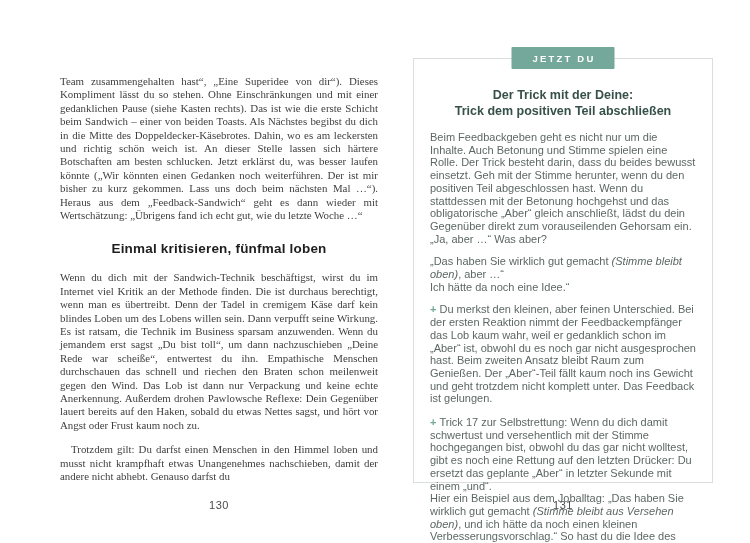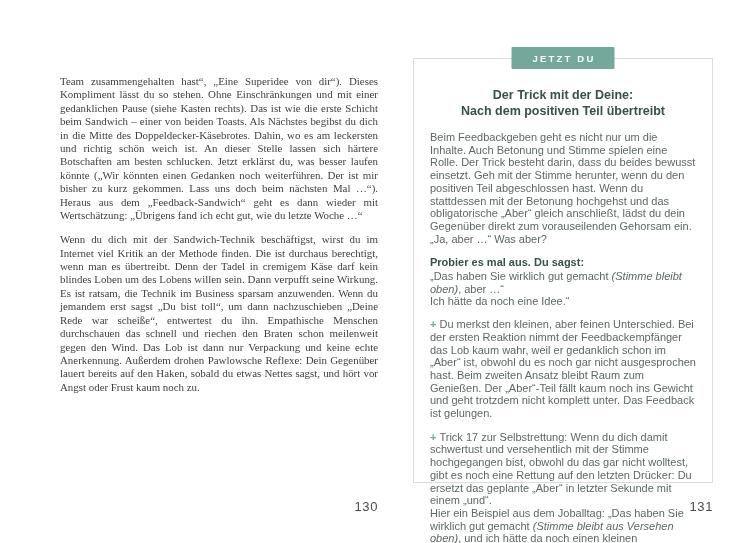--- a/index.html
+++ b/index.html
@@ -22,22 +22,22 @@
   }
   .left-heading {
     font-weight:bold; font-size:13.5px; letter-spacing:0.2px;
     color:#1e1e1e; text-align:center;
     margin:19px 0 15px 0;
   }
   .indent-first { text-indent:11px; }
 
   .pagenum {
     position:absolute; top:499px;
-    font-size:13px; letter-spacing:0.6px;
-    color:#4b4b4b; text-align:right;
+    font-size:11px; letter-spacing:0.6px;
+    color:#4b4b4b; text-align:center;
   }
   .pagenum-left  { left:60px;  width:318px; }
   .pagenum-right { left:413px; width:300px; }
 
   
   .callout {
     position:absolute; left:413px; top:58px;
     width:300px; height:425px;
     border:1.5px solid #dadfdd;
     background:#ffffff;
@@ -72,35 +72,36 @@
   .bullet { margin-top:10px; }
   .plus {
     color:#74a89b; font-weight:bold; margin-right:3px;
   }
 </style>
 </head>
 <body>
 
 <div class="left-col">
   <p class="serif-par">Team zusammengehalten hast“, „Eine Superidee von dir“). Dieses Kompliment lässt du so stehen. Ohne Einschränkungen und mit einer gedanklichen Pause (siehe Kasten rechts). Das ist wie die erste Schicht beim Sandwich – einer von beiden Toasts. Als Nächstes begibst du dich in die Mitte des Doppeldecker-Käsebrotes. Dahin, wo es am leckersten und richtig schön weich ist. An dieser Stelle lassen sich härtere Botschaften am besten schlucken. Jetzt erklärst du, was besser laufen könnte („Wir könnten einen Gedanken noch weiterführen. Der ist mir bisher zu kurz gekommen. Lass uns doch beim nächsten Mal …“). Heraus aus dem „Feedback-Sandwich“ geht es dann wieder mit Wertschätzung: „Übrigens fand ich echt gut, wie du letzte Woche …“</p>
+  <h2 class="left-heading">Einmal kritisieren, fünfmal loben</h2>
   <p class="serif-par">Wenn du dich mit der Sandwich-Technik beschäftigst, wirst du im Internet viel Kritik an der Methode finden. Die ist durchaus berechtigt, wenn man es übertreibt. Denn der Tadel in cremigem Käse darf kein blindes Loben um des Lobens willen sein. Dann verpufft seine Wirkung. Es ist ratsam, die Technik im Business sparsam anzuwenden. Wenn du jemandem erst sagst „Du bist toll“, um dann nachzuschieben „Deine Rede war scheiße“, entwertest du ihn. Empathische Menschen durchschauen das schnell und riechen den Braten schon meilenweit gegen den Wind. Das Lob ist dann nur Verpackung und keine echte Anerkennung. Außerdem drohen Pawlowsche Reflexe: Dein Gegenüber lauert bereits auf den Haken, sobald du etwas Nettes sagst, und hört vor Angst oder Frust kaum noch zu.</p>
+  <p class="serif-par indent-first">Trotzdem gilt: Du darfst einen Menschen in den Himmel loben und musst nicht krampfhaft etwas Unangenehmes nachschieben, damit der andere nicht abhebt. Genauso darfst du</p>
 </div>
 <div class="pagenum pagenum-left">130</div>
 
 <div class="callout">
   <div class="tab">JETZT DU</div>
 
   <h3 class="box-heading">
     <span>Der Trick mit der Deine:</span><br>
-    <span>Nach dem positiven Teil übertreibt</span>
+    <span>Trick dem positiven Teil abschließen</span>
   </h3>
 
   <p class="box-text intro">Beim Feedbackgeben geht es nicht nur um die Inhalte. Auch Betonung und Stimme spielen eine Rolle. Der Trick besteht darin, dass du beides bewusst einsetzt. Geh mit der Stimme herunter, wenn du den positiven Teil abgeschlossen hast. Wenn du stattdessen mit der Betonung hochgehst und das obligatorische „Aber“ gleich anschließt, lädst du dein Gegenüber direkt zum vorauseilenden Gehorsam ein. „Ja, aber …“ Was aber?</p>
 
-  <p class="box-text subhead">Probier es mal aus. Du sagst:</p>
 
   <div class="box-text">
     <div class="example-line"><span>„Das haben Sie wirklich gut gemacht </span><em>(Stimme bleibt oben)</em><span>, aber …“</span></div>
     <div class="example-line"><span>Ich hätte da noch eine Idee.“</span></div>
   </div>
 
   <p class="box-text bullet"><span class="plus">+</span><span>Du merkst den kleinen, aber feinen Unterschied. Bei der ersten Reaktion nimmt der Feedbackempfänger das Lob kaum wahr, weil er gedanklich schon im „Aber“ ist, obwohl du es noch gar nicht ausgesprochen hast. Beim zweiten Ansatz bleibt Raum zum Genießen. Der „Aber“-Teil fällt kaum noch ins Gewicht und geht trotzdem nicht komplett unter. Das Feedback ist gelungen.</span></p>
 
   <p class="box-text bullet"><span class="plus">+</span><span>Trick 17 zur Selbstrettung: Wenn du dich damit schwertust und versehentlich mit der Stimme hochgegangen bist, obwohl du das gar nicht wolltest, gibt es noch eine Rettung auf den letzten Drücker: Du ersetzt das geplante „Aber“ in letzter Sekunde mit einem „und“.</span><br><span>Hier ein Beispiel aus dem Joballtag: „Das haben Sie wirklich gut gemacht </span><em>(Stimme bleibt aus Versehen oben)</em><span>, und ich hätte da noch einen kleinen Verbesserungsvorschlag.“ So hast du die Idee des anderen ergänzt, aber das Lob nicht eingeschränkt.</span></p>
 </div>

